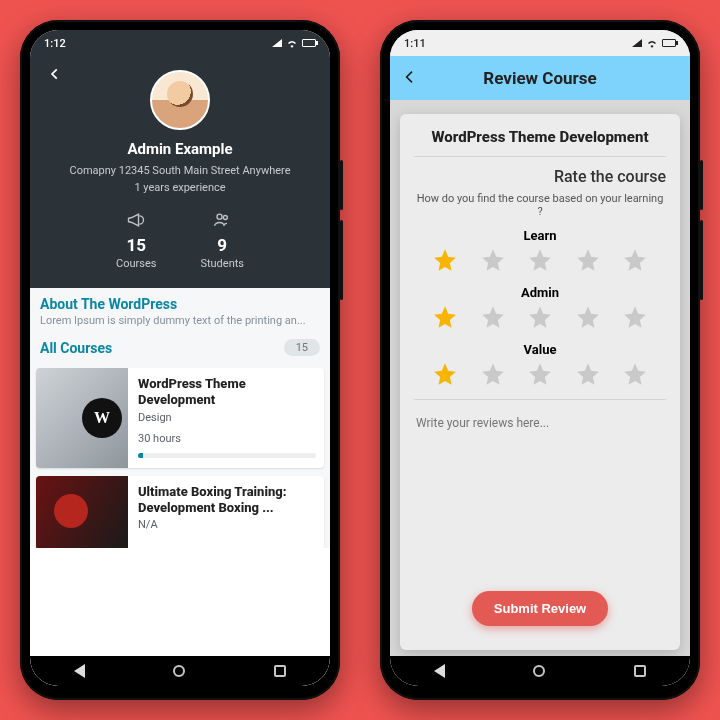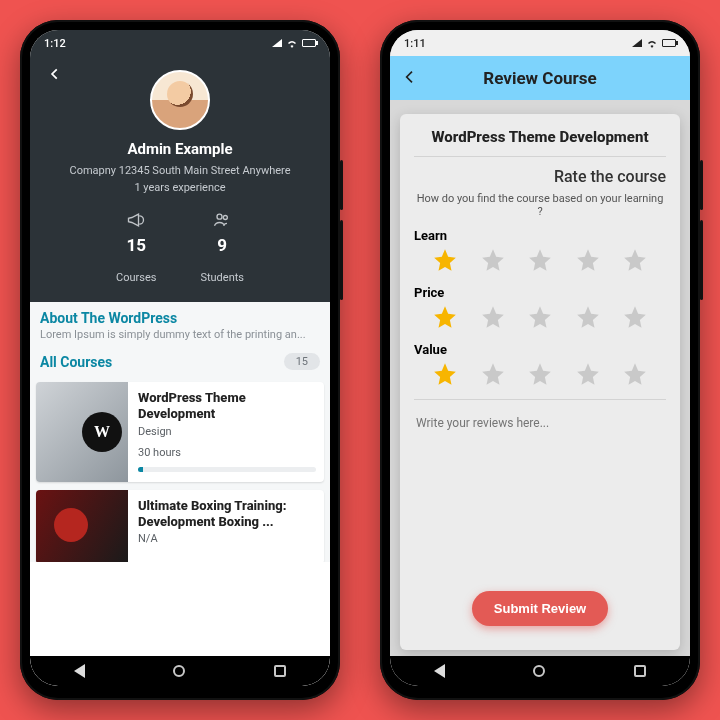--- a/index.html
+++ b/index.html
@@ -77,21 +77,21 @@
   .avatar::after{
     content:""; position:absolute; left:50%; top:40%; transform:translate(-50%,-50%);
     width:26px; height:26px; border-radius:50%;
     background: radial-gradient(circle at 40% 40%, #f3cba3 0 60%, #7a4a2e 61% 100%);
   }
   .name { font-weight:700; font-size:15px; margin-bottom:6px; }
   .sub  { font-size:11px; color:#c6cbd0; margin-bottom:4px; }
   .stats { display:flex; justify-content:center; gap:44px; margin-top:16px; }
   .stat { font-size:11px; color:#c6cbd0; }
   .stat .num { font-size:17px; font-weight:700; color:#fff; display:block; margin-top:2px; }
-  .stat .lbl { display:block; margin-top:16px; }
+  .stat .lbl { display:block; margin-top:2px; }
   .stat svg { opacity:.9 }
 
   .section {
     padding: 8px 10px;
     background:#f5f7f8;
   }
   .sec-title { color:#0b87a3; font-weight:700; font-size:14px; }
   .sec-desc  { color:#8a9096; font-size:11px; margin-top:2px; white-space:nowrap; overflow:hidden; text-overflow:ellipsis; }
   .sec-row { display:flex; align-items:center; justify-content:space-between;gap:20px; }
   .pill { background:#e2e5e8; color:#6f757b; font-size:11px; padding:2px 12px; border-radius:12px; }
@@ -148,21 +148,21 @@
   .review-card {
     background:#ececec; margin:14px 10px 10px 10px; border-radius:6px;
     box-shadow:0 4px 14px rgba(0,0,0,.18);
     padding:14px 14px 24px; height: calc(100% - 120px);
     display:flex; flex-direction:column;
   }
   .rc-title { text-align:center; font-weight:800; font-size:15px; color:#222; }
   .hr { height:1px; background:#d3d3d3; margin:10px 0; }
   .rc-sub { text-align:right; font-size:16px; font-weight:500; color:#333; }
   .rc-q   { text-align:center; font-size:11px; color:#555; margin-top:6px; }
-  .crit { font-weight:700; font-size:13px; margin-top:10px; }
+  .crit { text-align:center; font-weight:700; font-size:13px; margin-top:10px; }
   .stars { display:flex; justify-content:space-between; gap:8px; padding:4px 18px 2px; }
   .star { width:26px; height:26px; }
   .star svg { width:100%; height:100%; }
   .textarea {
     border:none; background:transparent; color:#999; font-size:12px;
     padding:6px 2px; width:100%; resize:none; outline:none; font-family:inherit;
   }
   .submit {
     align-self:center; margin-top:auto;
     background:#e35a55; color:#fff; font-weight:700; font-size:13px;
@@ -315,21 +315,21 @@
             <span class="star"><svg viewBox="0 0 24 24">
                 <path d="M12 2l2.9 6.9L22 10l-5.5 4.8L18 22l-6-3.6L6 22l1.5-7.2L2 10l7.1-1.1z" fill="#c9c9c9"></path>
               </svg></span>
             <span class="star"><svg viewBox="0 0 24 24">
                 <path d="M12 2l2.9 6.9L22 10l-5.5 4.8L18 22l-6-3.6L6 22l1.5-7.2L2 10l7.1-1.1z" fill="#c9c9c9"></path>
               </svg></span>
             <span class="star"><svg viewBox="0 0 24 24">
                 <path d="M12 2l2.9 6.9L22 10l-5.5 4.8L18 22l-6-3.6L6 22l1.5-7.2L2 10l7.1-1.1z" fill="#c9c9c9"></path>
               </svg></span>
           </div>
-          <div class="crit">Price</div>
+          <div class="crit">Admin</div>
           <div class="stars">
             <span class="star"><svg viewBox="0 0 24 24">
                 <path d="M12 2l2.9 6.9L22 10l-5.5 4.8L18 22l-6-3.6L6 22l1.5-7.2L2 10l7.1-1.1z" fill="#f7b500"></path>
               </svg></span>
             <span class="star"><svg viewBox="0 0 24 24">
                 <path d="M12 2l2.9 6.9L22 10l-5.5 4.8L18 22l-6-3.6L6 22l1.5-7.2L2 10l7.1-1.1z" fill="#c9c9c9"></path>
               </svg></span>
             <span class="star"><svg viewBox="0 0 24 24">
                 <path d="M12 2l2.9 6.9L22 10l-5.5 4.8L18 22l-6-3.6L6 22l1.5-7.2L2 10l7.1-1.1z" fill="#c9c9c9"></path>
               </svg></span>

